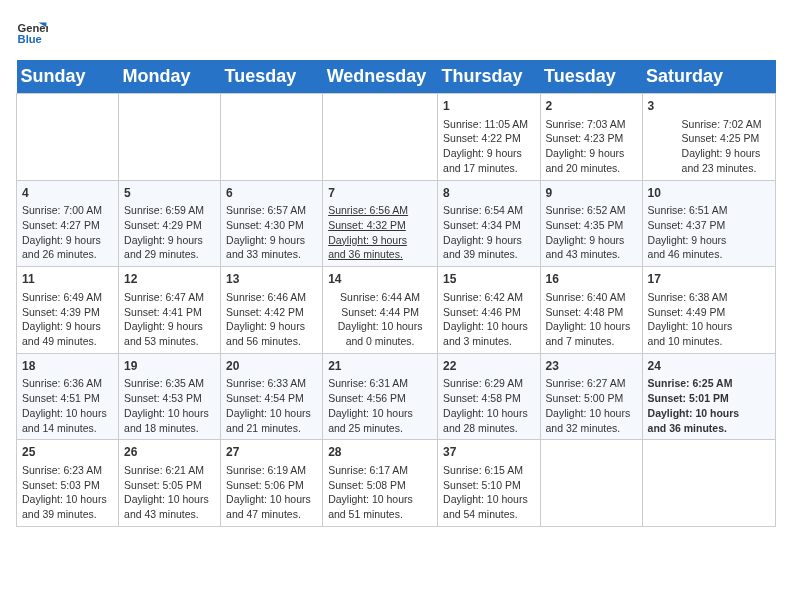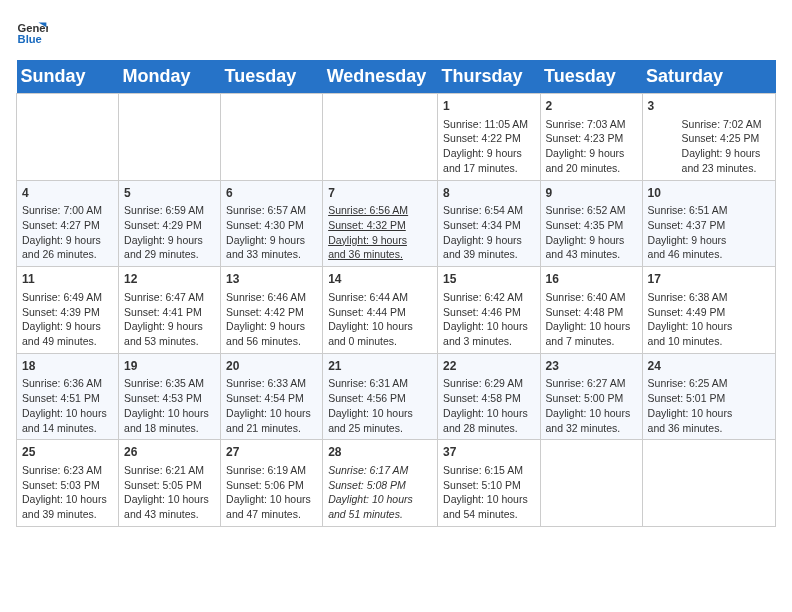--- a/index.html
+++ b/index.html
@@ -210,21 +210,21 @@
         </td>
         <td>
           <span class="day-number">13</span>
           <div class="day-info" style="white-space: pre-line;">Sunrise: 6:46 AM
 Sunset: 4:42 PM
 Daylight: 9 hours
 and 56 minutes.</div>
         </td>
         <td>
           <span class="day-number">14</span>
-          <div class="day-info" style="white-space: pre-line;">Sunrise: 6:44 AM
+          <div class="day-info" style="white-space: pre-line; text-align: center;">Sunrise: 6:44 AM
 Sunset: 4:44 PM
 Daylight: 10 hours
 and 0 minutes.</div>
         </td>
         <td>
           <span class="day-number">15</span>
           <div class="day-info" style="white-space: pre-line;">Sunrise: 6:42 AM
 Sunset: 4:46 PM
 Daylight: 10 hours
 and 3 minutes.</div>
@@ -282,21 +282,21 @@
         </td>
         <td>
           <span class="day-number">23</span>
           <div class="day-info" style="white-space: pre-line;">Sunrise: 6:27 AM
 Sunset: 5:00 PM
 Daylight: 10 hours
 and 32 minutes.</div>
         </td>
         <td>
           <span class="day-number">24</span>
-          <div class="day-info" style="white-space: pre-line;">Sunrise: 6:25 AM
+          <div class="day-info" style="white-space: pre-line; font-weight: bold;">Sunrise: 6:25 AM
 Sunset: 5:01 PM
 Daylight: 10 hours
 and 36 minutes.</div>
         </td>
       </tr>
       <tr>
         <td>
           <span class="day-number">25</span>
           <div class="day-info" style="white-space: pre-line;">Sunrise: 6:23 AM
 Sunset: 5:03 PM
@@ -312,21 +312,21 @@
         </td>
         <td>
           <span class="day-number">27</span>
           <div class="day-info" style="white-space: pre-line;">Sunrise: 6:19 AM
 Sunset: 5:06 PM
 Daylight: 10 hours
 and 47 minutes.</div>
         </td>
         <td>
           <span class="day-number">28</span>
-          <div class="day-info" style="white-space: pre-line; font-style: italic;">Sunrise: 6:17 AM
+          <div class="day-info" style="white-space: pre-line;">Sunrise: 6:17 AM
 Sunset: 5:08 PM
 Daylight: 10 hours
 and 51 minutes.</div>
         </td>
         <td>
           <span class="day-number">37</span>
           <div class="day-info" style="white-space: pre-line;">Sunrise: 6:15 AM
 Sunset: 5:10 PM
 Daylight: 10 hours
 and 54 minutes.</div>

